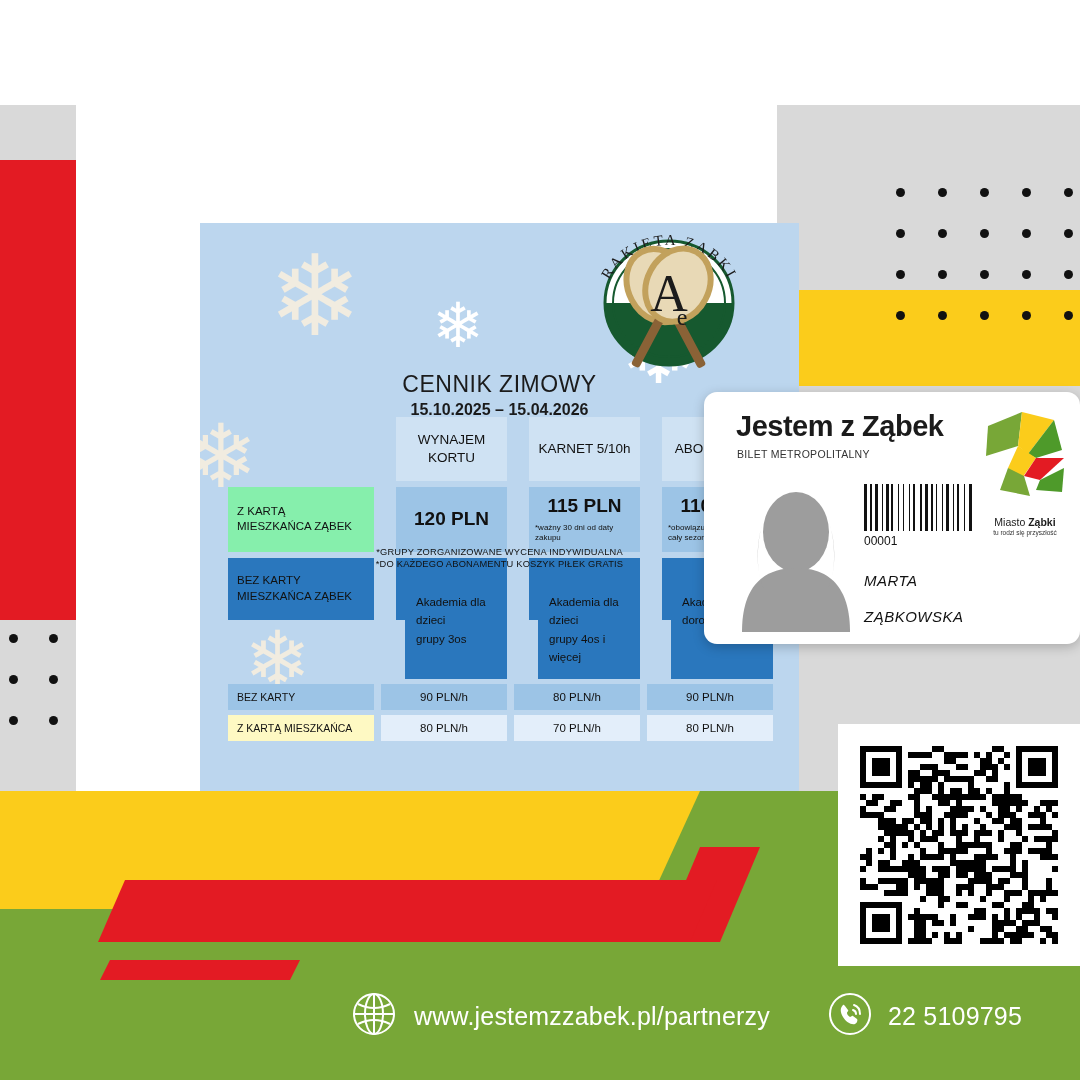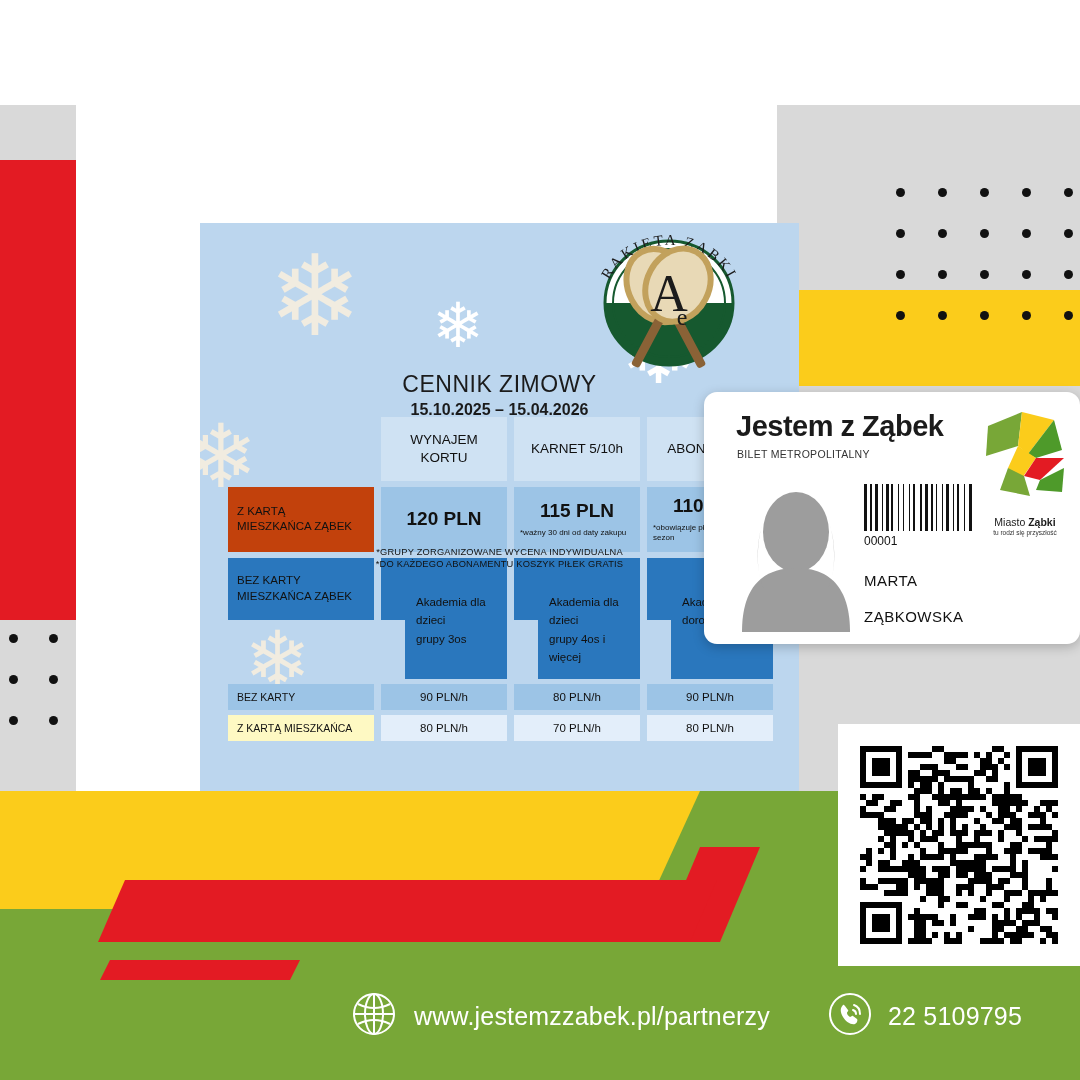--- a/index.html
+++ b/index.html
@@ -23,24 +23,24 @@
   .snow{position:absolute;color:#f1ece0;line-height:1;user-select:none;}
   .snow-white{color:#ffffff;}
 
   
   .logo-wrap{position:absolute;left:374px;top:8px;width:190px;height:160px;}
   .title-cennik{position:absolute;left:0;top:148px;width:599px;text-align:center;font-size:23px;letter-spacing:.5px;color:#1b1b1b;font-family:"Liberation Sans",sans-serif;}
   .title-dates{position:absolute;left:0;top:178px;width:599px;text-align:center;font-size:16px;font-weight:bold;color:#1b1b1b;}
 
   
   .t1{position:absolute;left:28px;top:194px;width:545px;}
-  .t1row{display:flex;gap:7px;margin-bottom:6px;}
+  .t1row{display:flex;gap:22px;margin-bottom:6px;}
   .cell{box-sizing:border-box;}
   .lbl{width:146px;padding:9px 9px;font-size:11.5px;line-height:1.35;color:#111;display:flex;flex-direction:column;justify-content:center;}
-  .lbl.light{background:#c2410c;}
+  .lbl.light{background:#86efac;}
   .lbl.dark{background:#2a77bd;}
   .lbl.blank{background:transparent;}
   .hdr{flex:1;background:#cfe2f3;display:flex;align-items:center;justify-content:center;text-align:center;font-size:13.5px;color:#111;padding:10px 4px;min-height:64px;line-height:1.35;}
   .pc{flex:1;display:flex;flex-direction:column;align-items:center;justify-content:center;text-align:center;padding:8px 6px;min-height:62px;}
   .pc.light{background:#9cc4e6;}
   .pc.dark{background:#2a77bd;}
   .pc .big{font-size:19px;font-weight:bold;color:#111;}
   .pc .note{font-size:8px;color:#111;margin-top:6px;align-self:flex-start;text-align:left;line-height:1.3;}
 
   .notes{position:absolute;left:0;top:322px;width:599px;text-align:center;}
@@ -62,21 +62,21 @@
   .metrocard{position:absolute;left:704px;top:392px;width:376px;height:252px;background:#ffffff;border-radius:13px;box-shadow:0 3px 12px rgba(0,0,0,.22);overflow:hidden;}
   .mc-title{position:absolute;left:32px;top:18px;font-size:29px;font-weight:bold;color:#1b1b1b;letter-spacing:-.5px;}
   .mc-sub{position:absolute;left:33px;top:56px;font-size:10.5px;color:#333;letter-spacing:.3px;}
   .mc-logo{position:absolute;right:8px;top:14px;width:94px;height:112px;}
   .mc-photo{position:absolute;left:32px;top:92px;width:120px;height:148px;overflow:hidden;}
   .mc-barcode{position:absolute;left:160px;top:92px;width:110px;height:47px;display:flex;gap:1px;align-items:stretch;}
   .bcbar{background:#111;}
   .mc-barnum{position:absolute;left:160px;top:142px;width:110px;text-align:left;font-size:12px;color:#111;}
   .mc-name1{position:absolute;left:160px;top:176px;right:0;height:25px;background:#fff;display:flex;align-items:center;}
   .mc-name2{position:absolute;left:160px;top:208px;right:0;height:25px;background:#fff;display:flex;align-items:flex-end;}
-  .mc-name1 span,.mc-name2 span{font-size:15px;color:#111;letter-spacing:.5px;}
+  .mc-name1 span,.mc-name2 span{font-size:15px;color:#111;letter-spacing:.5px;font-style:italic;}
   .mc-pattern{position:absolute;left:0;top:80px;width:376px;height:172px;overflow:hidden;z-index:-1;}
 
   
   .band-green{position:absolute;left:0;top:791px;width:1080px;height:289px;background:#78a737;}
   .band-yellow{position:absolute;left:0;top:791px;width:1080px;height:118px;background:#fbcc1b;
     clip-path:polygon(0 0, 700px 0, 700px 0, 646px 118px, 0 118px);}
   .red-big{position:absolute;left:0;top:880px;width:1080px;height:62px;background:#e31b23;
     clip-path:polygon(125px 0, 717px 0, 690px 62px, 98px 62px);}
   .red-corner{position:absolute;left:640px;top:847px;width:120px;height:95px;background:#e31b23;
     clip-path:polygon(60px 0, 120px 0, 80px 95px, 20px 95px);}

